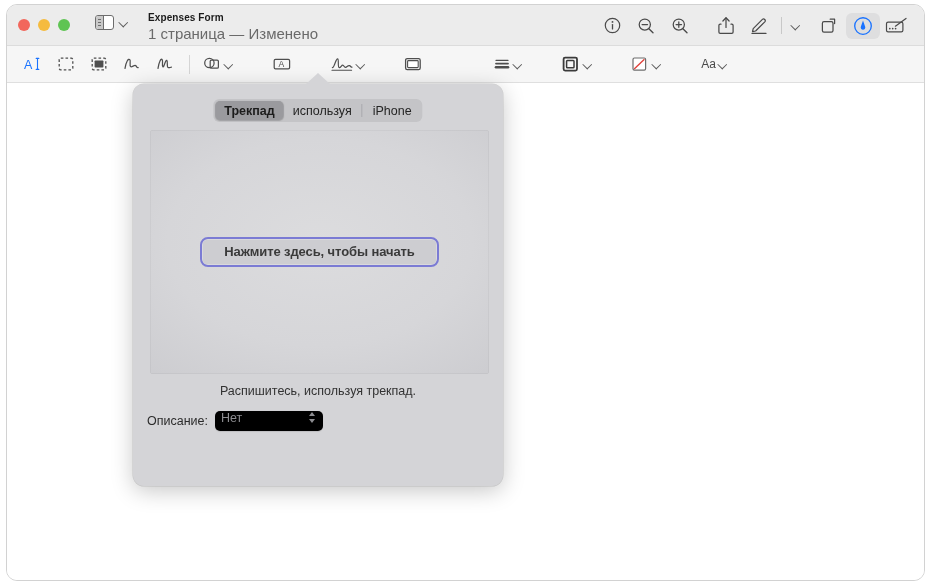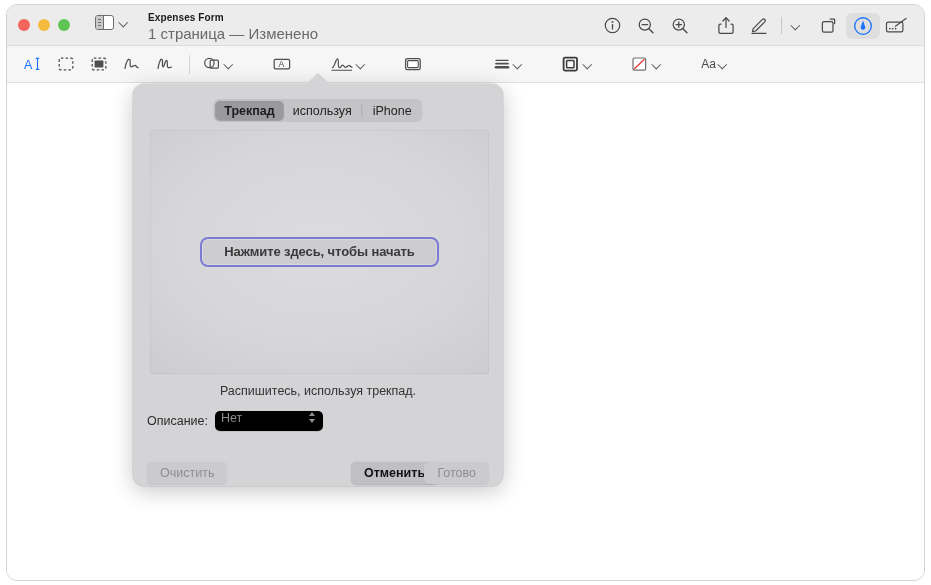--- a/index.html
+++ b/index.html
@@ -486,22 +486,17 @@
         <div class="hint">Распишитесь, используя трекпад.</div>
 
         <div class="descrow">
           <span class="desclabel">Описание:</span>
           <div class="popupbtn">
             <span class="val">Нет</span>
             <span class="updown"></span>
           </div>
         </div>
 
-        <div class="btnrow">
-          <div class="pbtn dis clear">Очистить</div>
-          <div class="pbtn en cancel">Отменить</div>
-          <div class="pbtn dis done">Готово</div>
-        </div>
       </div>
     </div>
 
   </div>
 </div>
 
 </body></html>

